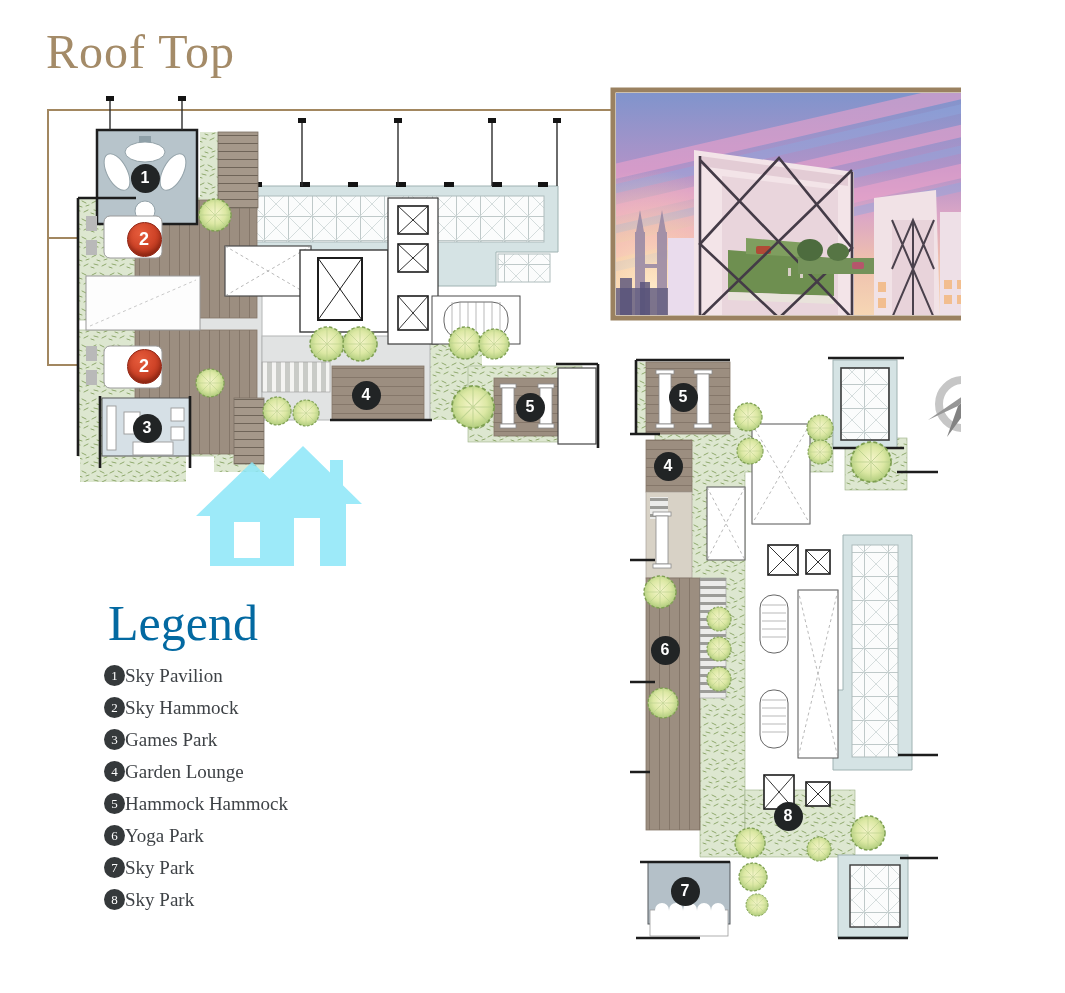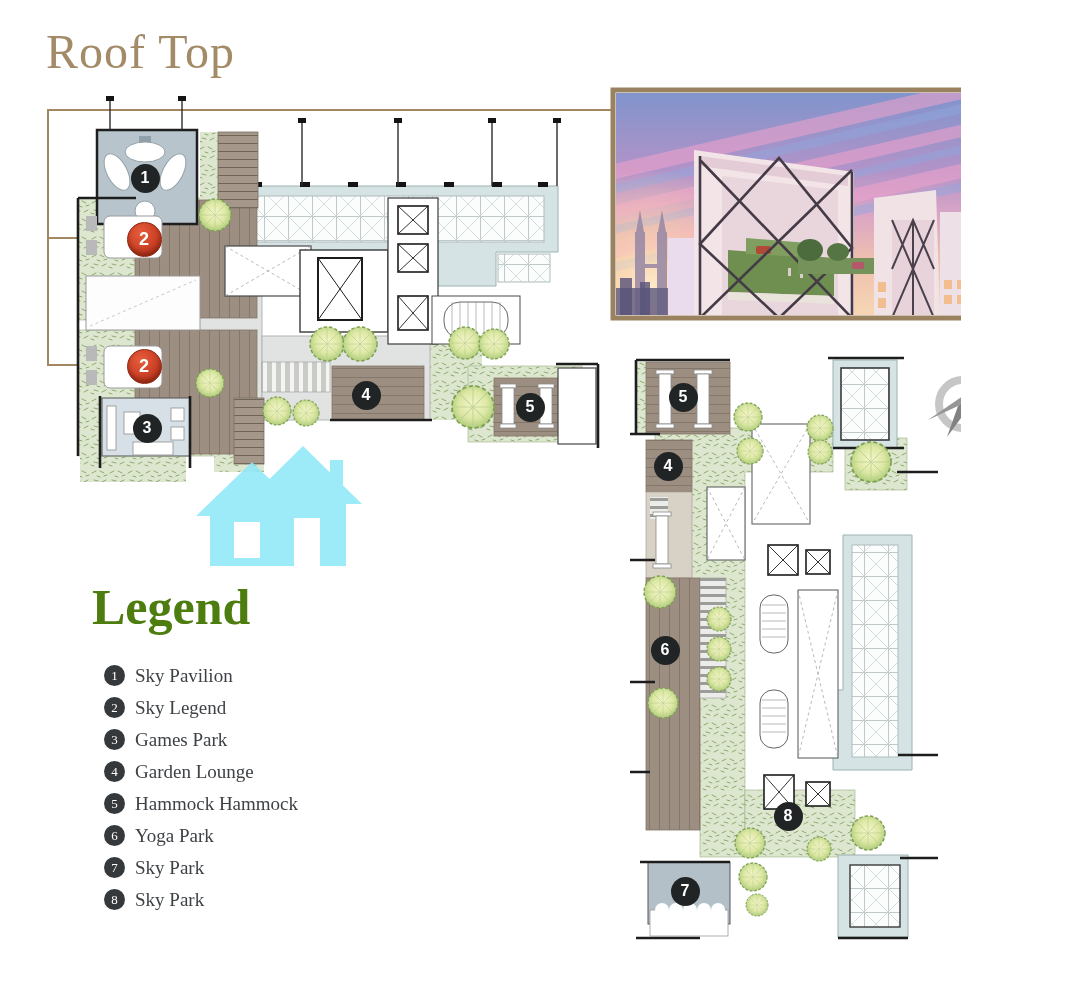--- a/index.html
+++ b/index.html
@@ -1,28 +1,28 @@
 <!DOCTYPE html>
 <html><head>
 <meta charset="utf-8">
 <style>
   html,body{margin:0;padding:0;background:#ffffff;}
   .canvas{position:relative;width:961px;height:993px;background:#fff;overflow:hidden;
           font-family:"Liberation Serif",serif;}
   svg.scene{position:absolute;left:0;top:0;}
   .title{position:absolute;left:46px;top:24px;margin:0;font-size:48px;font-weight:400;
          color:#a48b68;letter-spacing:1px;font-family:"Liberation Serif",serif;}
-  .legend-heading{position:absolute;left:92px;top:578px;margin:0;font-size:50px;font-weight:700;
-         color:#4d7c0f;font-family:"Liberation Serif",serif;}
+  .legend-heading{position:absolute;left:92px;top:578px;margin:16px;font-size:50px;font-weight:400;
+         color:#0369a1;font-family:"Liberation Serif",serif;}
   .legend-items{position:absolute;left:104px;top:665px;}
   .legend-item{display:flex;align-items:center;margin-bottom:11px;height:21px;}
   .badge{width:21px;height:21px;border-radius:50%;background:#35393b;color:#fff;
          display:flex;align-items:center;justify-content:center;font-size:13px;
          font-family:"Liberation Serif",serif;flex:0 0 21px;}
-  .lbl{margin-left:10px;font-size:19px;color:#3e4246;white-space:nowrap;}
+  .lbl{margin-left:0;font-size:19px;color:#3e4246;white-space:nowrap;}
   .marker{position:absolute;border-radius:50%;color:#fff;display:flex;align-items:center;
           justify-content:center;font-family:"Liberation Sans",sans-serif;font-weight:bold;
           z-index:5;}
   .m-black{width:29px;height:29px;background:#212425;font-size:16px;}
   .m-red{width:33px;height:33px;font-size:18px;border:1px solid #8f2312;
          background:radial-gradient(circle at 38% 30%, #e65c3c 0%, #cf4428 48%, #97260f 100%);
          box-shadow:inset 0 -3px 4px rgba(60,10,0,.35);}
 </style>
 </head>
 <body>
@@ -403,21 +403,21 @@
 
 <section>
   <h2 class="legend-heading">Legend</h2>
   <div class="legend-items">
     <div class="legend-item">
       <span class="badge">1</span>
       <span class="lbl">Sky Pavilion</span>
     </div>
     <div class="legend-item">
       <span class="badge">2</span>
-      <span class="lbl">Sky Legend</span>
+      <span class="lbl">Sky Hammock</span>
     </div>
     <div class="legend-item">
       <span class="badge">3</span>
       <span class="lbl">Games Park</span>
     </div>
     <div class="legend-item">
       <span class="badge">4</span>
       <span class="lbl">Garden Lounge</span>
     </div>
     <div class="legend-item">

